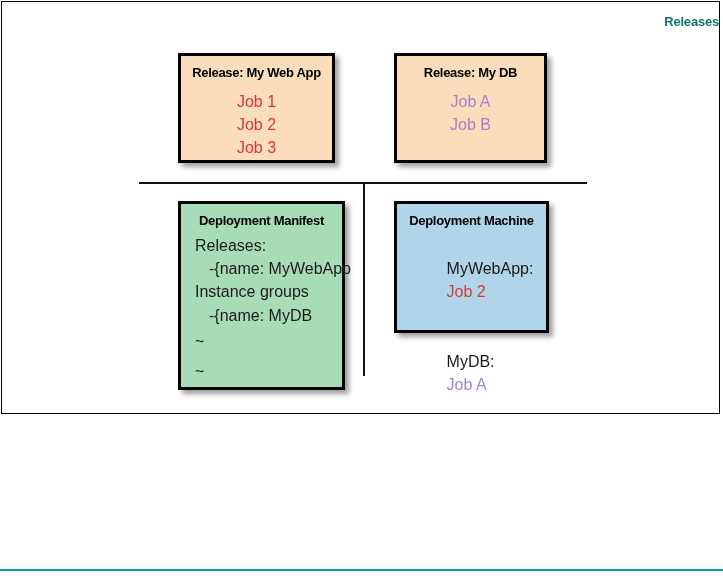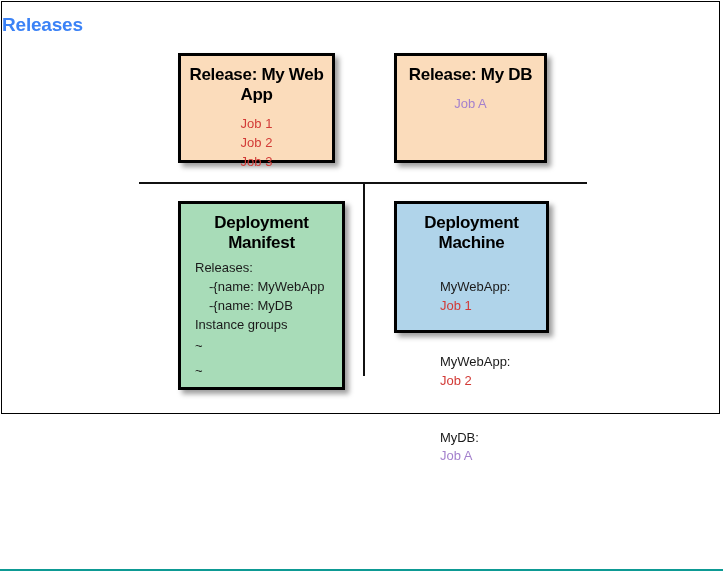--- a/index.html
+++ b/index.html
@@ -24,24 +24,24 @@
     height: 413px;
     border: 1.5px solid #000000;
     box-sizing: border-box;
     background: #ffffff;
   }
 
   
   .section-caption {
     position: absolute;
     width: 100%;
-    text-align: left;
+    text-align: right;
     font-weight: bold;
-    font-size: 19px;
-    color: #3b82f6;
+    font-size: 13px;
+    color: #0f766e;
     letter-spacing: -0.2px;
   }
   #caption-releases { top: 12px; }
   #caption-deployment { top: 385px; }
 
   
   #divider-horizontal {
     position: absolute;
     left: 137px;
     top: 180px;
@@ -62,28 +62,28 @@
   .card {
     position: absolute;
     border: 3px solid #000000;
     box-sizing: border-box;
     box-shadow: 4px 4px 5px rgba(0,0,0,0.38);
     padding: 0;
   }
   .card-title {
     text-align: center;
     font-weight: bold;
-    font-size: 17px;
+    font-size: 13px;
     color: #000000;
     letter-spacing: -0.3px;
     margin-top: 9px;
     margin-bottom: 2px;
   }
   .card-body {
-    font-size: 13px;
+    font-size: 16px;
     color: #1a1a1a;
     line-height: 1.45;
   }
   .card-body.centered { text-align: center; }
   .card-body .line { white-space: pre; }
 
   
   #card-release-webapp  { left: 176px; top: 51px;  width: 157px; height: 110px; background: #fbdcbb; }
   #card-release-mydb    { left: 392px; top: 51px;  width: 153px; height: 110px; background: #fbdcbb; }
   #card-deploy-manifest { left: 176px; top: 199px; width: 167px; height: 189px; background: #a8dcb8; }
@@ -123,45 +123,42 @@
       <div class="line job-red">Job 1</div>
       <div class="line job-red">Job 2</div>
       <div class="line job-red">Job 3</div>
     </div>
   </div>
 
   <div class="card" id="card-release-mydb">
     <div class="card-title">Release: My DB</div>
     <div class="card-body centered">
       <div class="line job-purple">Job A</div>
+      <div class="line job-purple">Job B</div>
     </div>
   </div>
 
   <div id="divider-horizontal"></div>
   <div id="divider-vertical"></div>
 
   <div class="card" id="card-deploy-manifest">
     <div class="card-title">Deployment Manifest</div>
     <div class="card-body">
       <div class="line">Releases:</div>
       <div class="line indent-1">-{name: MyWebApp</div>
+      <div class="line">Instance groups</div>
       <div class="line indent-1">-{name: MyDB</div>
-      <div class="line">Instance groups</div>
       <div class="line tilde">~</div>
       <div class="line tilde">~</div>
     </div>
   </div>
 
   <div class="card" id="card-deploy-machine">
     <div class="card-title">Deployment Machine</div>
     <div class="card-body">
-      <div class="line">
-        <span>MyWebApp:</span>
-        <span class="job-red">Job 1</span>
-      </div>
       <div class="line">
         <span>MyWebApp:</span>
         <span class="job-red">Job 2</span>
       </div>
       <div class="line">
         <span>MyDB:</span>
         <span class="job-purple">Job A</span>
       </div>
     </div>
   </div>

